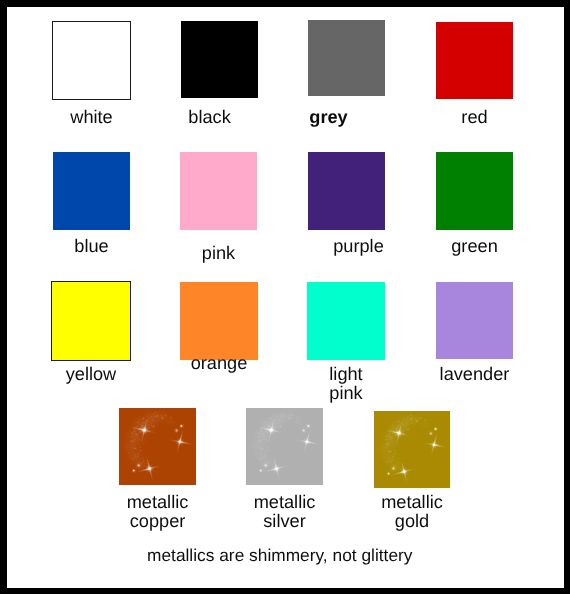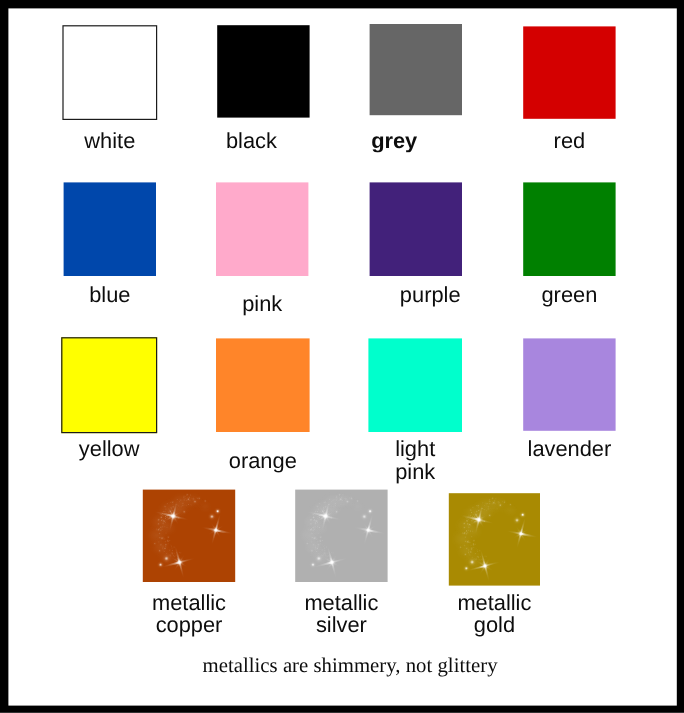--- a/index.html
+++ b/index.html
@@ -49,21 +49,21 @@
       <div class="label" style="left: -7px; width: 197px; top: 237px;">blue</div>
       <div class="swatch" style="left: 180px; top: 152px; width: 77px; height: 78px; background: rgb(255, 170, 203);"></div>
       <div class="label" style="left: 120px; width: 197px; top: 244px;">pink</div>
       <div class="swatch" style="left: 308px; top: 152px; width: 77px; height: 78px; background: rgb(66, 33, 122);"></div>
       <div class="label" style="left: 260px; width: 197px; top: 237px; text-align: center;">purple</div>
       <div class="swatch" style="left: 436px; top: 152px; width: 77px; height: 78px; background: rgb(0, 128, 0);"></div>
       <div class="label" style="left: 376px; width: 197px; top: 237px;">green</div>
       <div class="swatch outlined" style="left: 52px; top: 282px; width: 78px; height: 78px; background: rgb(255, 255, 0);"></div>
       <div class="label" style="left: -8px; width: 198px; top: 365px;">yellow</div>
       <div class="swatch" style="left: 180px; top: 282px; width: 78px; height: 78px; background: rgb(255, 133, 41);"></div>
-      <div class="label" style="left: 120px; width: 198px; top: 375px; text-align: center;">orange</div>
+      <div class="label" style="left: 120px; width: 198px; top: 354px; text-align: center;">orange</div>
       <div class="swatch" style="left: 307px; top: 282px; width: 78px; height: 78px; background: rgb(0, 255, 204);"></div>
       <div class="label" style="left: 247px; width: 198px; top: 365px;">light
 pink</div>
       <div class="swatch" style="left: 436px; top: 282px; width: 77px; height: 77px; background: rgb(168, 134, 222);"></div>
       <div class="label" style="left: 376px; width: 197px; top: 365px;">lavender</div>
       <div class="swatch" style="left: 119px; top: 408px; width: 77px; height: 77px; background: rgb(173, 67, 2);">
         <svg class="sparkles" viewBox="0 0 77 77" width="77" height="77" preserveAspectRatio="none">
           <defs>
             <radialGradient id="spNaN-glow">
               <stop offset="0%" stop-color="#ffffff" stop-opacity="1"></stop>
@@ -746,14 +746,14 @@
             <circle cx="62.4" cy="18" r="3.2" fill="url(#spNaN-glow)" opacity="0.95"></circle>
             <circle cx="57.6" cy="22.5" r="3.8" fill="url(#spNaN-glow)" opacity="0.62"></circle>
             <circle cx="19.7" cy="57.4" r="4" fill="url(#spNaN-glow)" opacity="0.68"></circle>
             <circle cx="14.8" cy="62.6" r="3.2" fill="url(#spNaN-glow)" opacity="0.8"></circle>
           </g>
         </svg>
       </div>
       <div class="label" style="left: 314px; width: 196px; top: 493px;">metallic
 gold</div>
     </div>
-  <div class="caption" style="left: 12px; width: 559.5px; top: 545px; font-family: Liberation Serif, serif;">metallics are shimmery, not glittery</div>
+  <div class="caption" style="left: 0px; width: 559.5px; top: 545px;">metallics are shimmery, not glittery</div>
 </div>
 
 </body></html>

